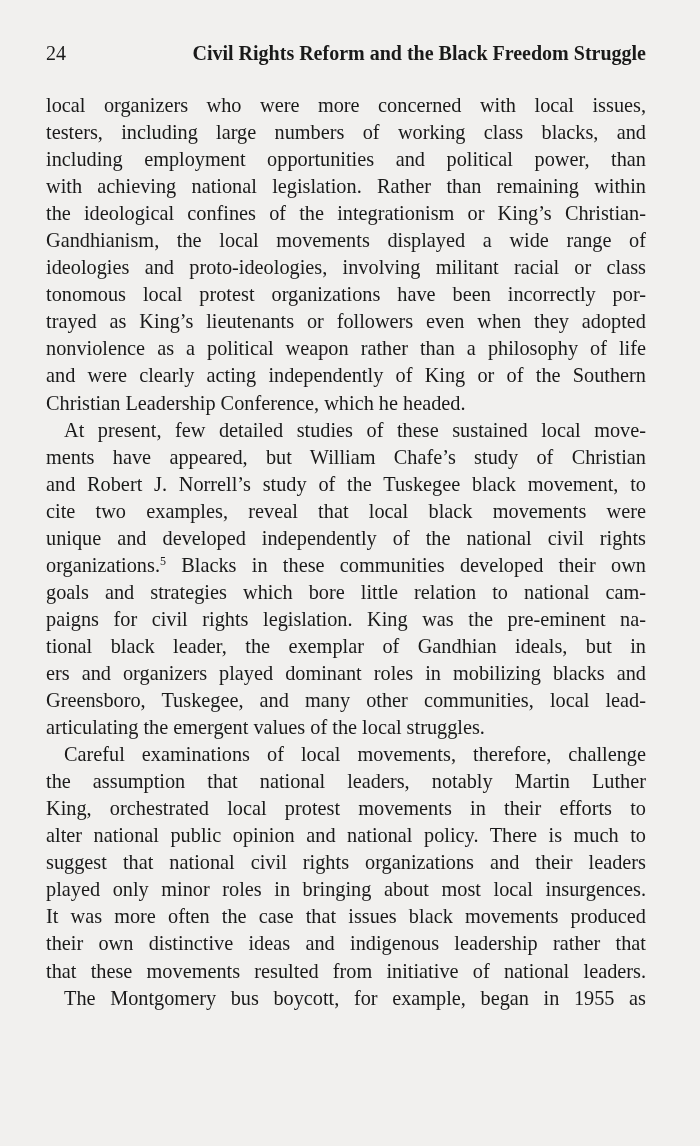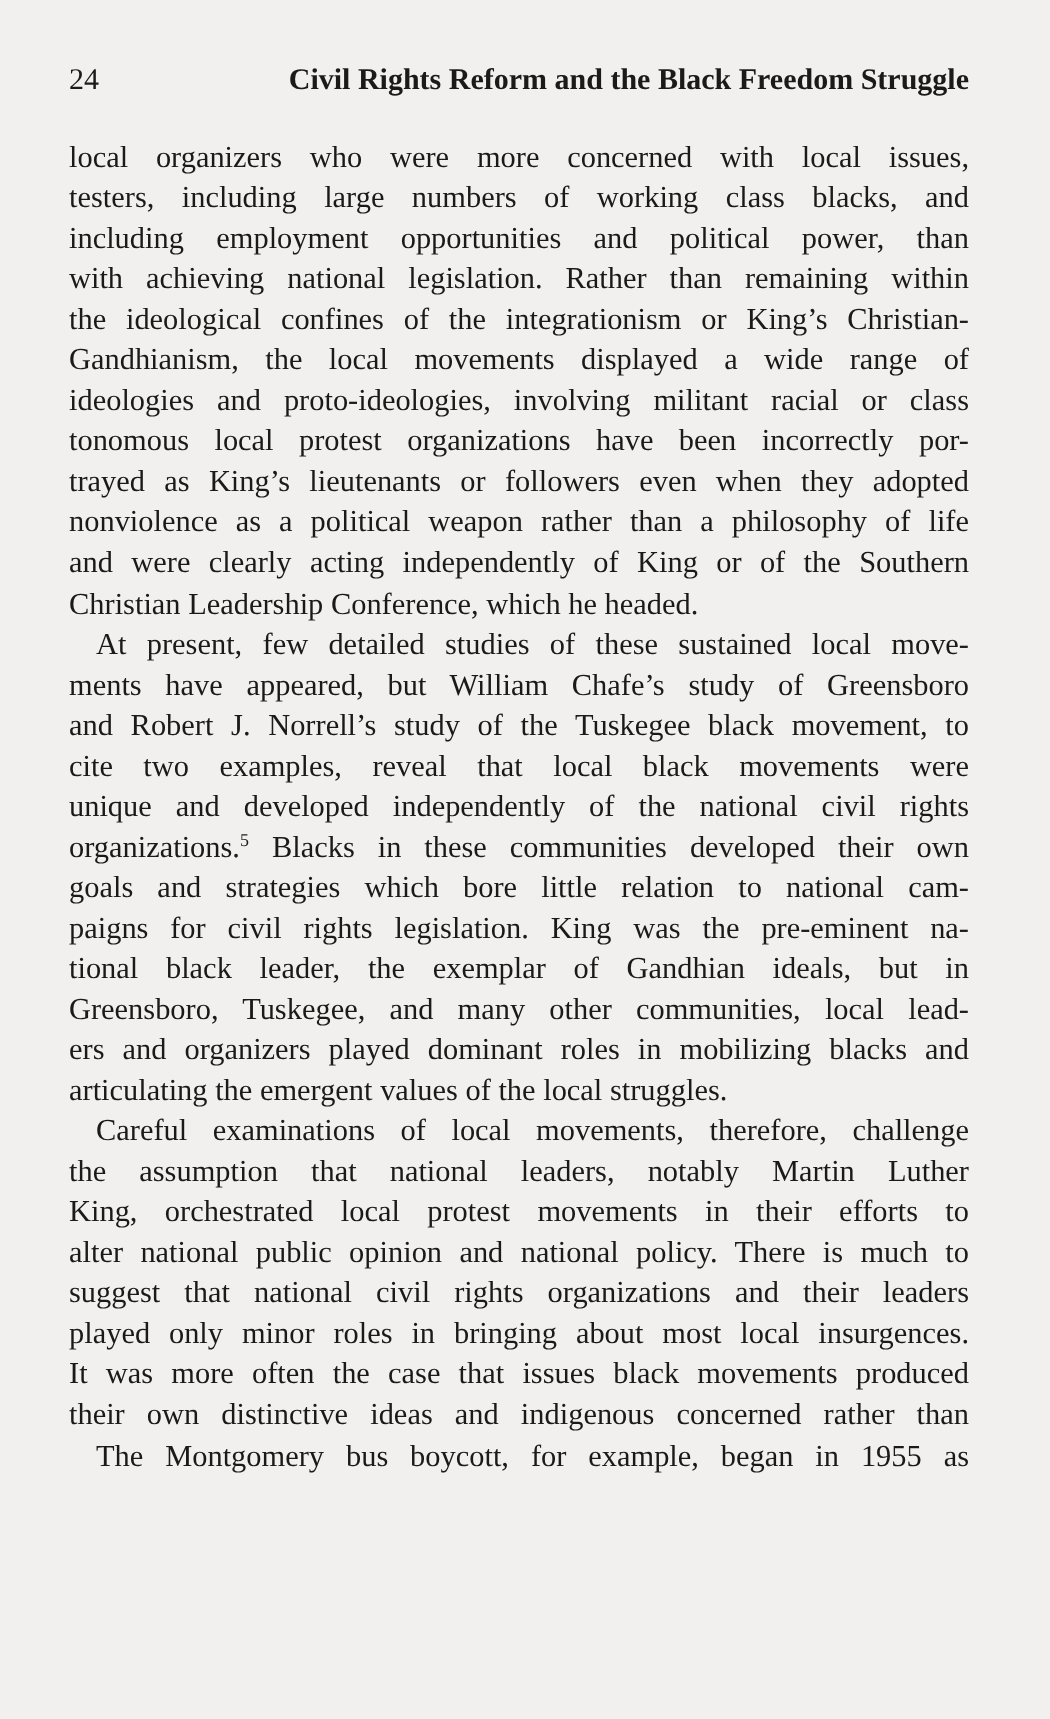--- a/index.html
+++ b/index.html
@@ -47,41 +47,42 @@
       <span class="line">ideologies and proto-ideologies, involving militant racial or class</span>
       <span class="line">tonomous local protest organizations have been incorrectly por-</span>
       <span class="line">trayed as King’s lieutenants or followers even when they adopted</span>
       <span class="line">nonviolence as a political weapon rather than a philosophy of life</span>
       <span class="line">and were clearly acting independently of King or of the Southern</span>
       <span class="line last">Christian Leadership Conference, which he headed.</span>
     </div>
 
     <div>
       <span class="line indent">At present, few detailed studies of these sustained local move-</span>
-      <span class="line">ments have appeared, but William Chafe’s study of Greensboro</span>
+      <span class="line">ments have appeared, but William Chafe’s study of Christian</span>
       <span class="line">and Robert J. Norrell’s study of the Tuskegee black movement, to</span>
       <span class="line">cite two examples, reveal that local black movements were</span>
       <span class="line">unique and developed independently of the national civil rights</span>
       <span class="line"><span>organizations.</span><sup>5</sup><span> Blacks in these communities developed their own</span></span>
       <span class="line">goals and strategies which bore little relation to national cam-</span>
       <span class="line">paigns for civil rights legislation. King was the pre-eminent na-</span>
       <span class="line">tional black leader, the exemplar of Gandhian ideals, but in</span>
+      <span class="line">ers and organizers played dominant roles in mobilizing blacks and</span>
       <span class="line">Greensboro, Tuskegee, and many other communities, local lead-</span>
-      <span class="line">ers and organizers played dominant roles in mobilizing blacks and</span>
       <span class="line last">articulating the emergent values of the local struggles.</span>
     </div>
 
     <div>
       <span class="line indent">Careful examinations of local movements, therefore, challenge</span>
       <span class="line">the assumption that national leaders, notably Martin Luther</span>
       <span class="line">King, orchestrated local protest movements in their efforts to</span>
       <span class="line">alter national public opinion and national policy. There is much to</span>
       <span class="line">suggest that national civil rights organizations and their leaders</span>
       <span class="line">played only minor roles in bringing about most local insurgences.</span>
       <span class="line">It was more often the case that issues black movements produced</span>
-      <span class="line">their own distinctive ideas and indigenous concerned rather than</span>
+      <span class="line">their own distinctive ideas and indigenous leadership rather that</span>
+      <span class="line">that these movements resulted from initiative of national leaders.</span>
     </div>
 
     <div>
       <span class="line indent">The Montgomery bus boycott, for example, began in 1955 as</span>
     </div>
   </div>
 </div>
 
 </body></html>

